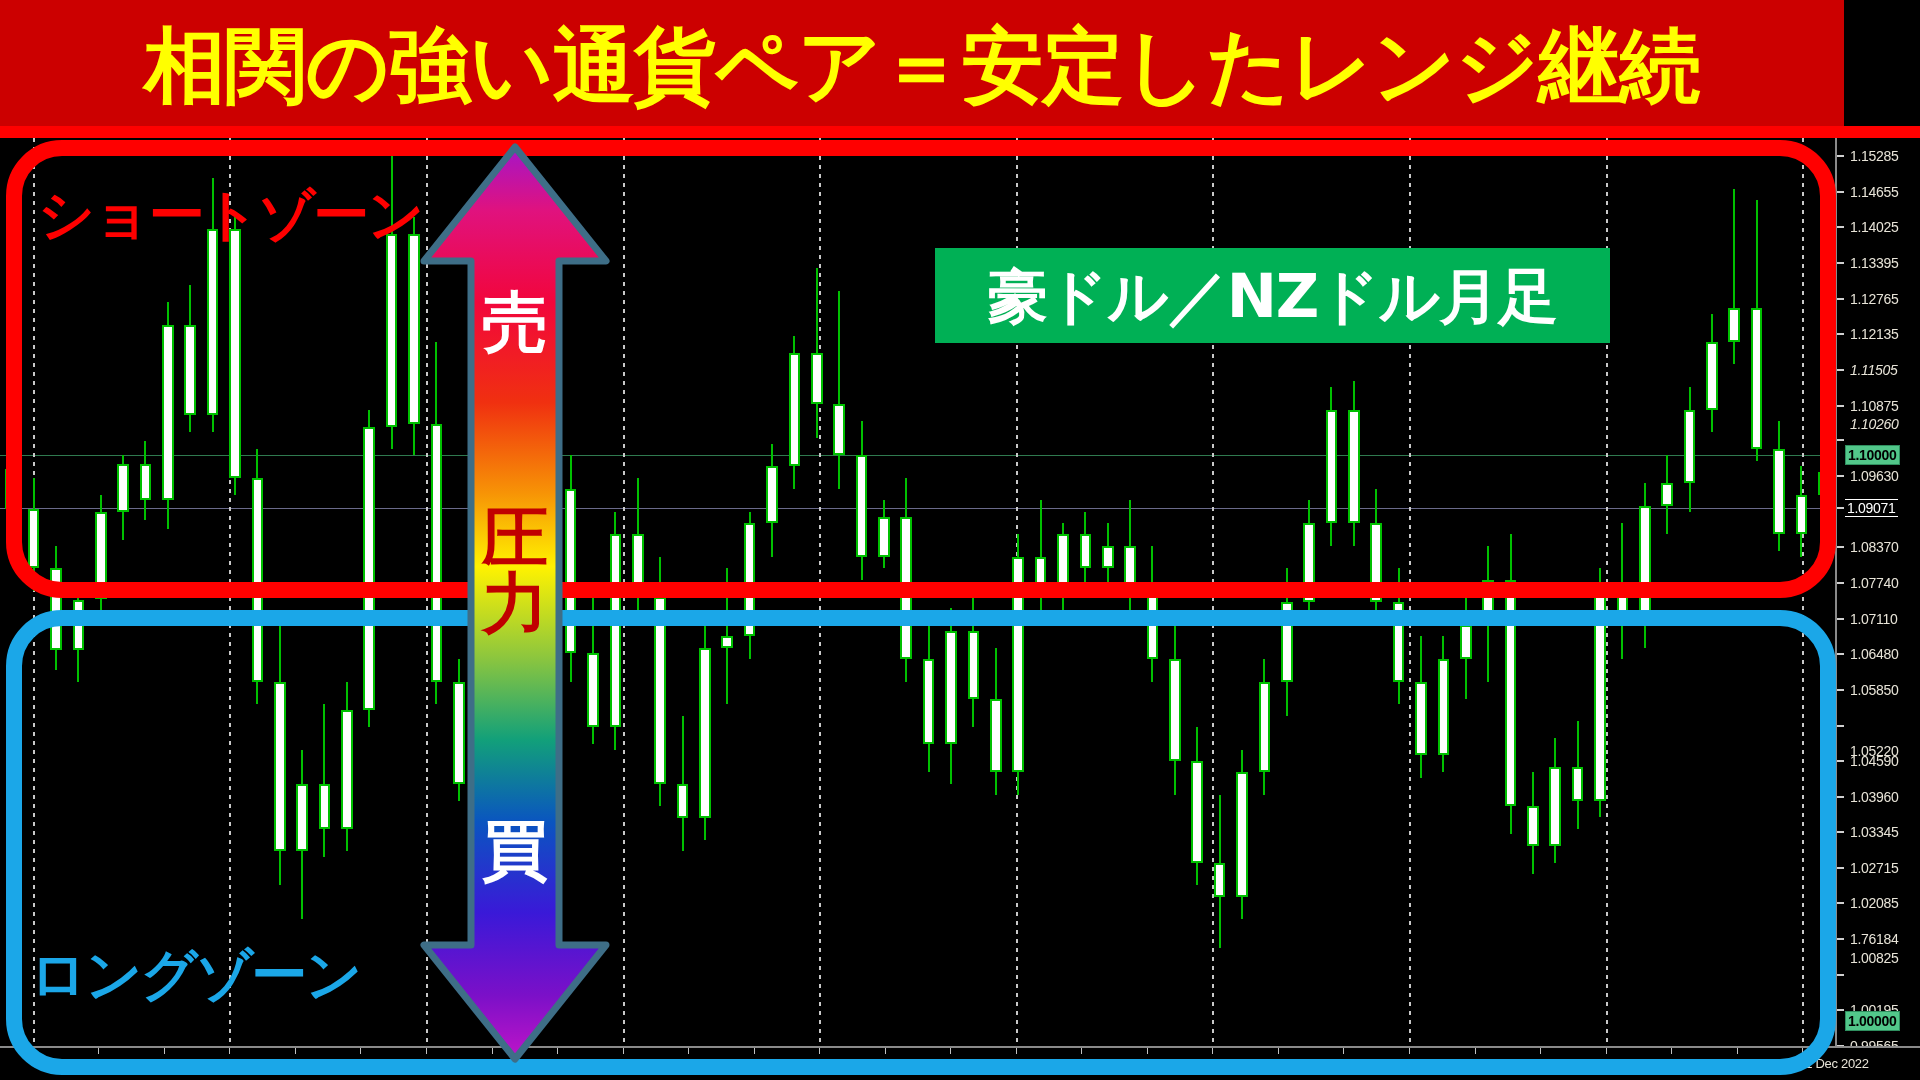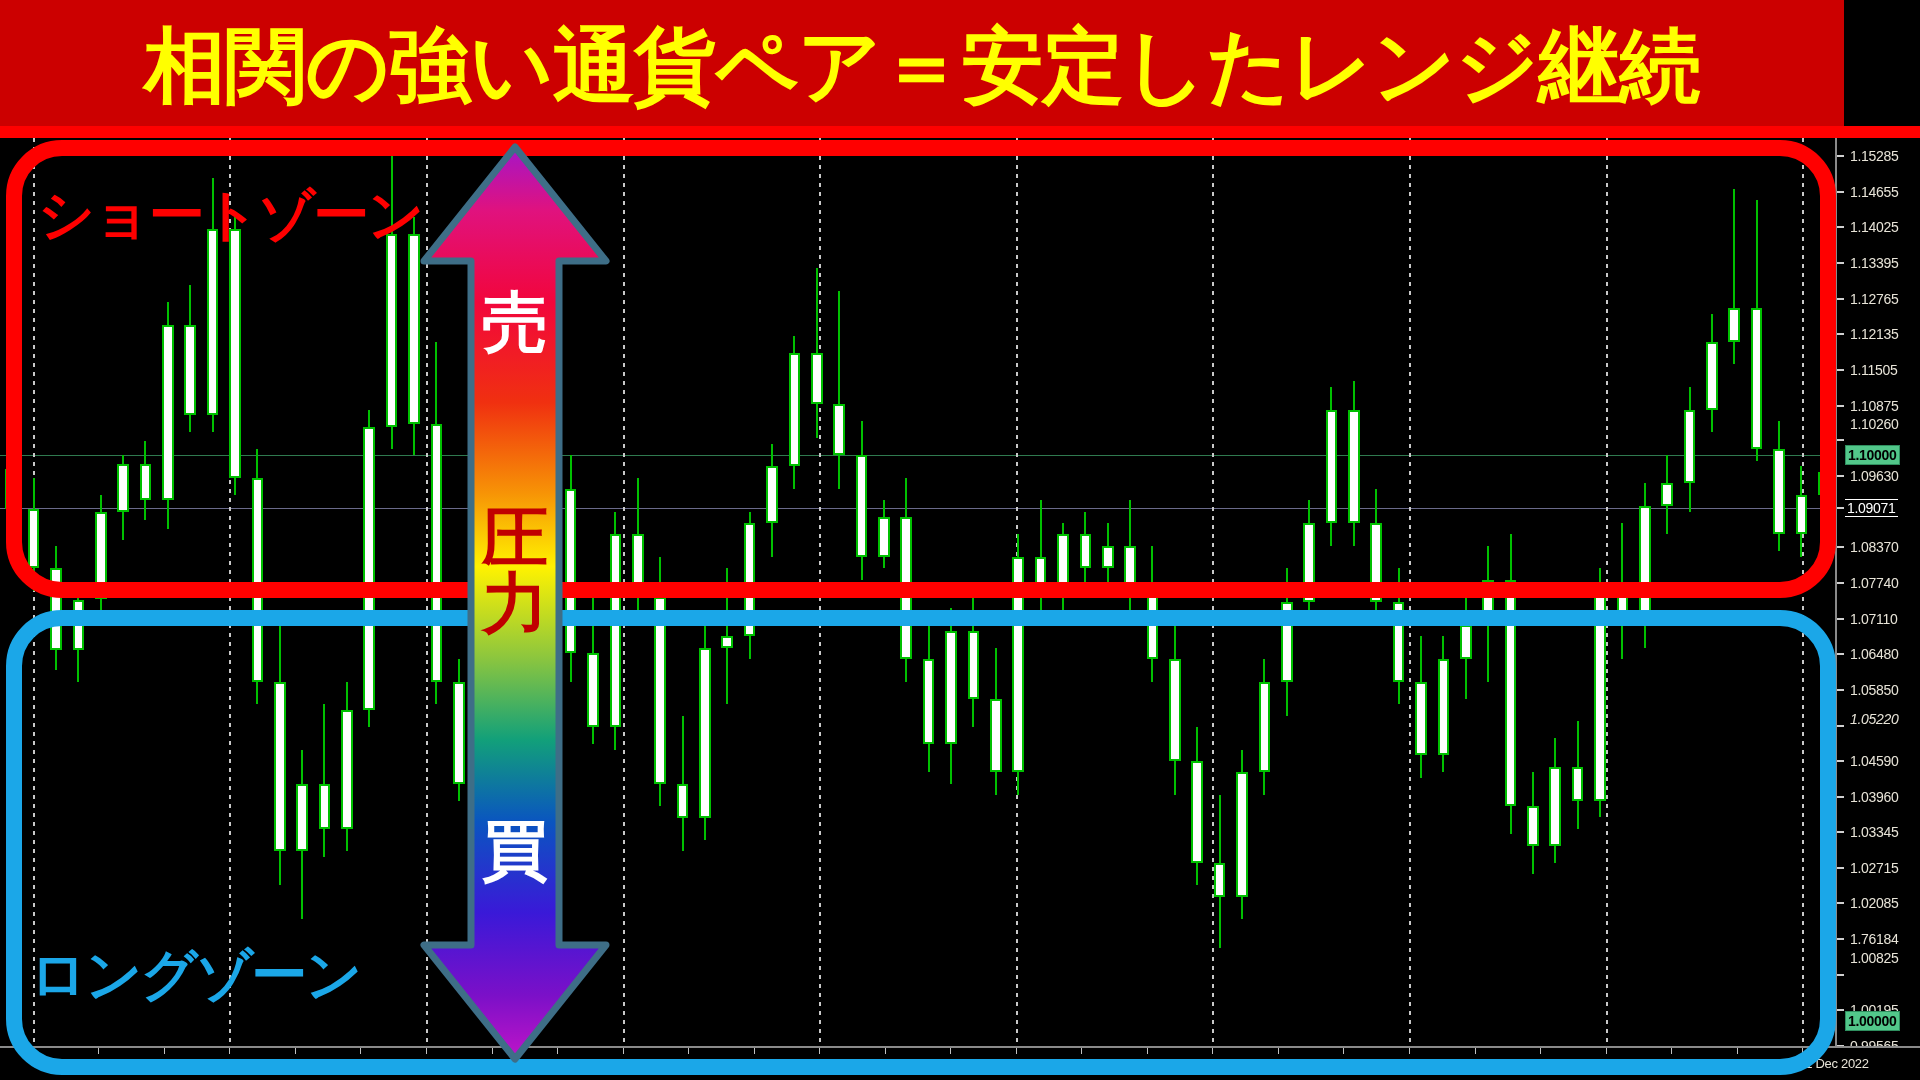--- a/index.html
+++ b/index.html
@@ -489,41 +489,41 @@
       <div class="tick-lbl" style="top: 53.5117px;">1.14655</div>
       <div class="tick-mark" style="top: 89.1862px;"></div>
       <div class="tick-lbl" style="top: 89.1862px;">1.14025</div>
       <div class="tick-mark" style="top: 124.861px;"></div>
       <div class="tick-lbl" style="top: 124.861px;">1.13395</div>
       <div class="tick-mark" style="top: 160.535px;"></div>
       <div class="tick-lbl" style="top: 160.535px;">1.12765</div>
       <div class="tick-mark" style="top: 196.21px;"></div>
       <div class="tick-lbl" style="top: 196.21px;">1.12135</div>
       <div class="tick-mark" style="top: 231.884px;"></div>
-      <div class="tick-lbl" style="top: 231.884px;">1.11505</div>
+      <div class="tick-lbl" style="top: 231.884px; font-style: italic;">1.11505</div>
       <div class="tick-mark" style="top: 267.558px;"></div>
       <div class="tick-lbl" style="top: 267.558px;">1.10875</div>
       <div class="tick-mark" style="top: 302.384px;"></div>
-      <div class="tick-lbl" style="top: 286px;">1.10260</div>
+      <div class="tick-lbl" style="top: 286px; font-style: italic;">1.10260</div>
       <div class="tick-mark" style="top: 338.058px;"></div>
       <div class="tick-lbl" style="top: 338.058px;">1.09630</div>
       <div class="tick-mark" style="top: 369.712px;"></div>
       <div class="tick-lbl boxed" style="top: 369.712px;">1.09071</div>
       <div class="tick-mark" style="top: 409.407px;"></div>
       <div class="tick-lbl" style="top: 409.407px;">1.08370</div>
       <div class="tick-mark" style="top: 445.081px;"></div>
       <div class="tick-lbl" style="top: 445.081px;">1.07740</div>
       <div class="tick-mark" style="top: 480.756px;"></div>
       <div class="tick-lbl" style="top: 480.756px;">1.07110</div>
       <div class="tick-mark" style="top: 516.43px;"></div>
       <div class="tick-lbl" style="top: 516.43px;">1.06480</div>
       <div class="tick-mark" style="top: 552.105px;"></div>
       <div class="tick-lbl" style="top: 552.105px;">1.05850</div>
       <div class="tick-mark" style="top: 587.779px;"></div>
-      <div class="tick-lbl" style="top: 581px; font-style: italic;">1.05220</div>
+      <div class="tick-lbl" style="top: 613px;">1.05220</div>
       <div class="tick-mark" style="top: 623.454px;"></div>
       <div class="tick-lbl" style="top: 623.454px;">1.04590</div>
       <div class="tick-mark" style="top: 659.128px;"></div>
       <div class="tick-lbl" style="top: 659.128px;">1.03960</div>
       <div class="tick-mark" style="top: 693.953px;"></div>
       <div class="tick-lbl" style="top: 693.953px;">1.03345</div>
       <div class="tick-mark" style="top: 729.628px;"></div>
       <div class="tick-lbl" style="top: 729.628px;">1.02715</div>
       <div class="tick-mark" style="top: 765.302px;"></div>
       <div class="tick-lbl" style="top: 765.302px;">1.02085</div>
@@ -596,20 +596,23 @@
       <div class="date-lbl" style="left: 1739.7px;">1 Aug 2022</div>
       <div class="date-tick" style="left: 1802.23px;"></div>
       <div class="date-lbl" style="left: 1805.23px;">1 Dec 2022</div>
     </div>
 
   <div id="short-zone-box"></div>
   <div id="long-zone-box"></div>
   <div id="short-zone-label">ショートゾーン</div>
   <div id="long-zone-label">ロングゾーン</div>
 
+  <div id="pair-label-box">
+    <span class="txt">豪ドル／NZドル月足</span>
+  </div>
 
 
   <div id="pressure-arrow">
     <svg viewBox="0 0 190 920" preserveAspectRatio="none">
       <defs>
         <linearGradient id="arrowGrad" x1="0" y1="0" x2="0" y2="1">
           <stop offset="0.00" stop-color="#A515C8"></stop>
           <stop offset="0.07" stop-color="#E0127E"></stop>
           <stop offset="0.17" stop-color="#F2063C"></stop>
           <stop offset="0.28" stop-color="#F03010"></stop>

